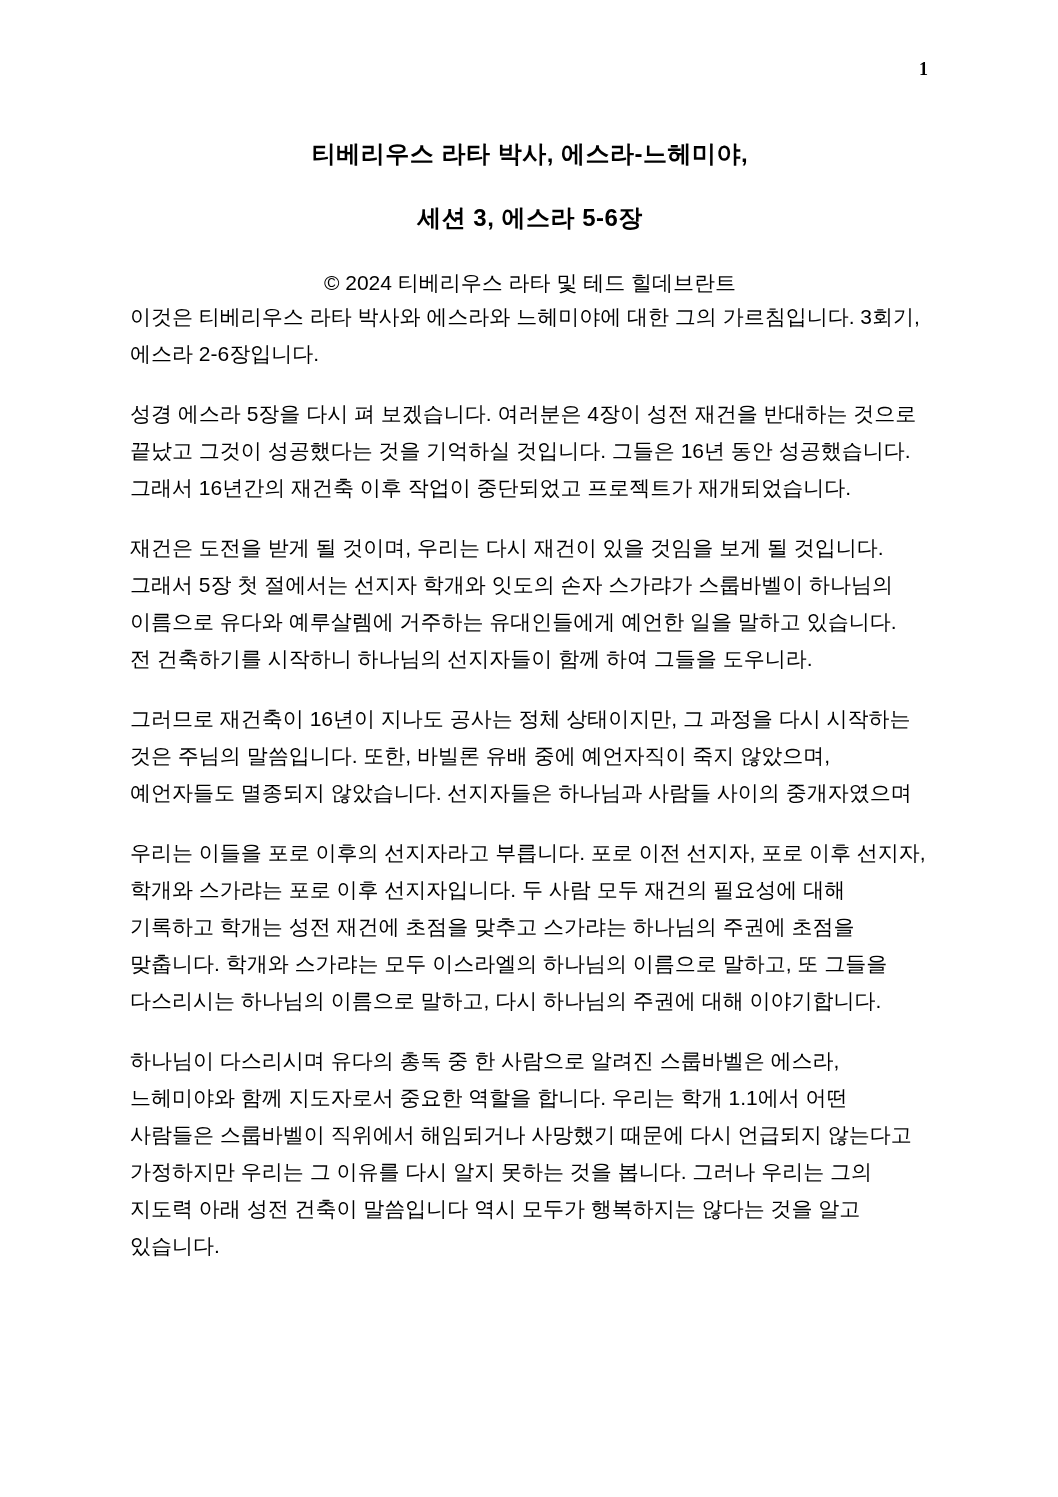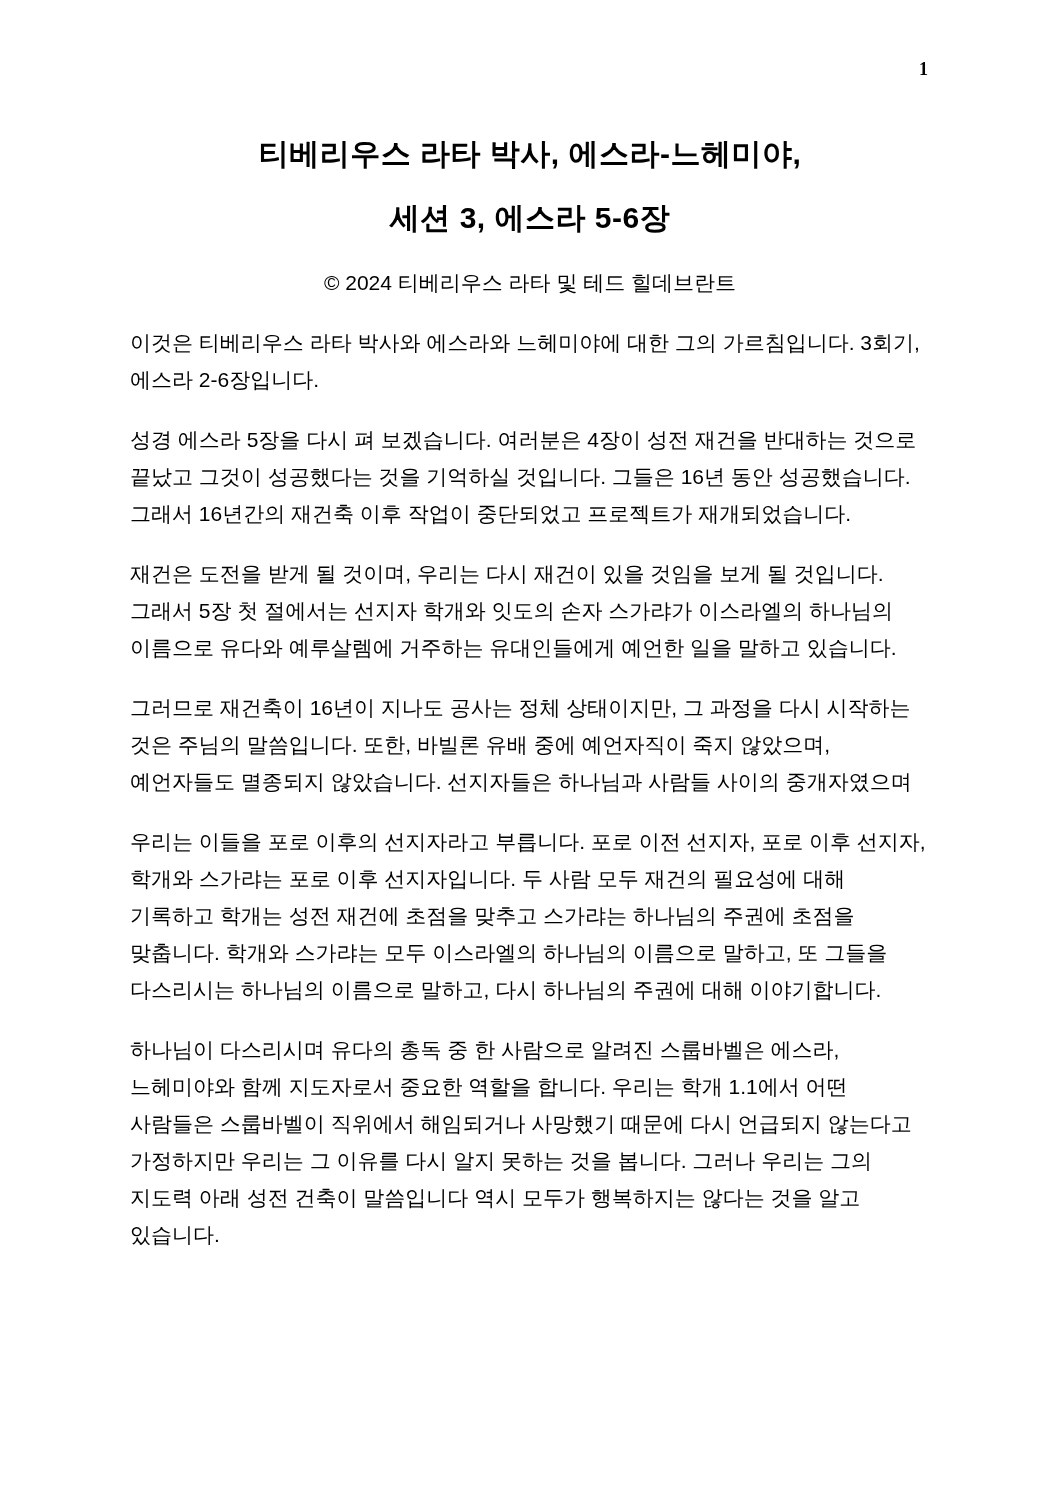--- a/index.html
+++ b/index.html
@@ -25,34 +25,33 @@
     font-weight: bold;
     line-height: 22px;
     margin-right: 2px;
   }
   .title-block {
     margin-top: 42px;
     text-align: center;
   }
   .title-line {
     display: block;
-    font-size: 30px;
+    font-size: 24px;
     font-weight: bold;
     line-height: 64px;
     letter-spacing: 0.5px;
     white-space: nowrap;
   }
   .copyright {
     text-align: center;
     font-size: 21px;
     line-height: 30px;
     margin-top: 18px;
   }
   .body-text {
-    margin-top: 26px;
   }
   .para {
     margin: 0 0 23px 0;
     font-size: 21px;
     line-height: 37px;
   }
   .line {
     display: block;
     white-space: nowrap;
   }
@@ -75,22 +74,23 @@
         <span class="line">이것은 티베리우스 라타 박사와 에스라와 느헤미야에 대한 그의 가르침입니다. 3회기,</span>
         <span class="line">에스라 2-6장입니다.</span>
       </p>
       <p class="para">
         <span class="line">성경 에스라 5장을 다시 펴 보겠습니다. 여러분은 4장이 성전 재건을 반대하는 것으로</span>
         <span class="line">끝났고 그것이 성공했다는 것을 기억하실 것입니다. 그들은 16년 동안 성공했습니다.</span>
         <span class="line">그래서 16년간의 재건축 이후 작업이 중단되었고 프로젝트가 재개되었습니다.</span>
       </p>
       <p class="para">
         <span class="line">재건은 도전을 받게 될 것이며, 우리는 다시 재건이 있을 것임을 보게 될 것입니다.</span>
-        <span class="line">그래서 5장 첫 절에서는 선지자 학개와 잇도의 손자 스가랴가 이스라엘의 하나님의</span>
+        <span class="line">그래서 5장 첫 절에서는 선지자 학개와 잇도의 손자 스가랴가 스룹바벨이 하나님의</span>
         <span class="line">이름으로 유다와 예루살렘에 거주하는 유대인들에게 예언한 일을 말하고 있습니다.</span>
+        <span class="line">전 건축하기를 시작하니 하나님의 선지자들이 함께 하여 그들을 도우니라.</span>
       </p>
       <p class="para">
         <span class="line">그러므로 재건축이 16년이 지나도 공사는 정체 상태이지만, 그 과정을 다시 시작하는</span>
         <span class="line">것은 주님의 말씀입니다. 또한, 바빌론 유배 중에 예언자직이 죽지 않았으며,</span>
         <span class="line">예언자들도 멸종되지 않았습니다. 선지자들은 하나님과 사람들 사이의 중개자였으며</span>
       </p>
       <p class="para">
         <span class="line">우리는 이들을 포로 이후의 선지자라고 부릅니다. 포로 이전 선지자, 포로 이후 선지자,</span>
         <span class="line">학개와 스가랴는 포로 이후 선지자입니다. 두 사람 모두 재건의 필요성에 대해</span>
         <span class="line">기록하고 학개는 성전 재건에 초점을 맞추고 스가랴는 하나님의 주권에 초점을</span>

